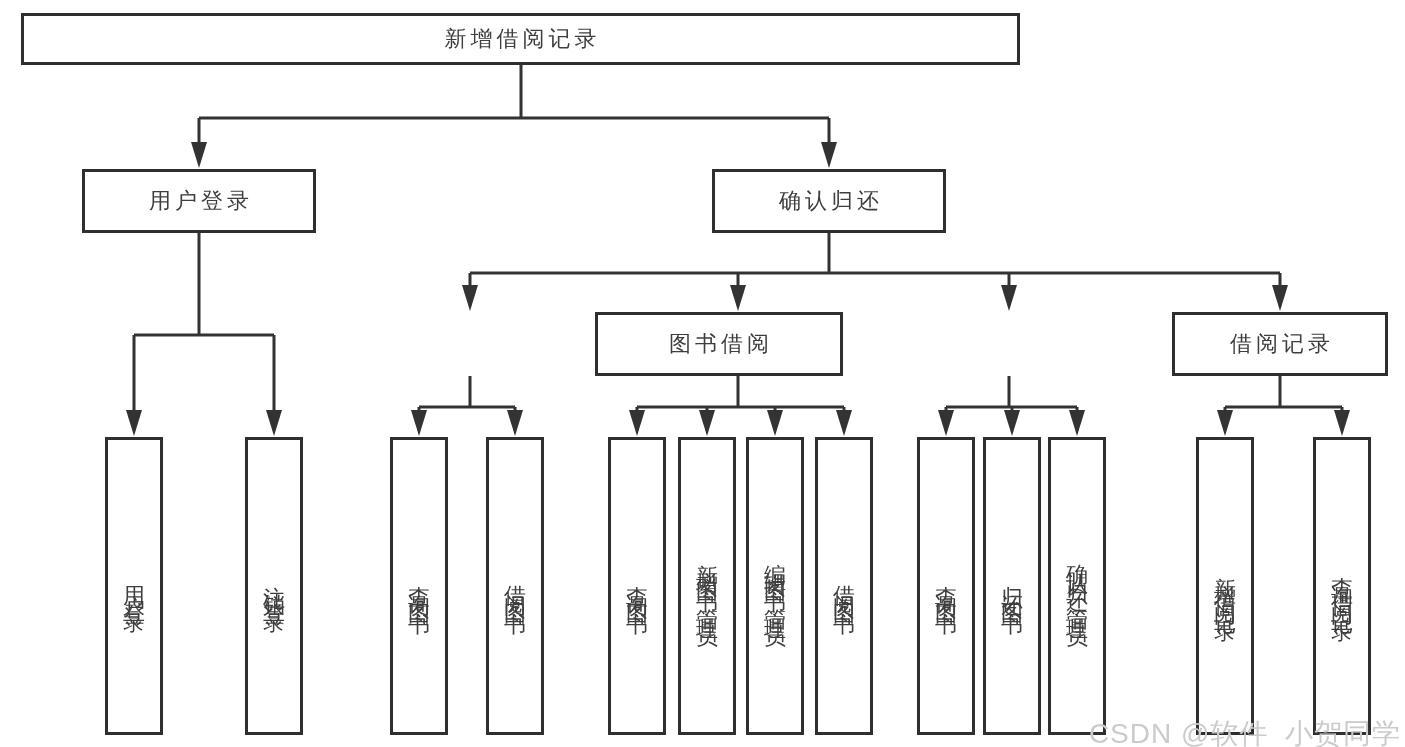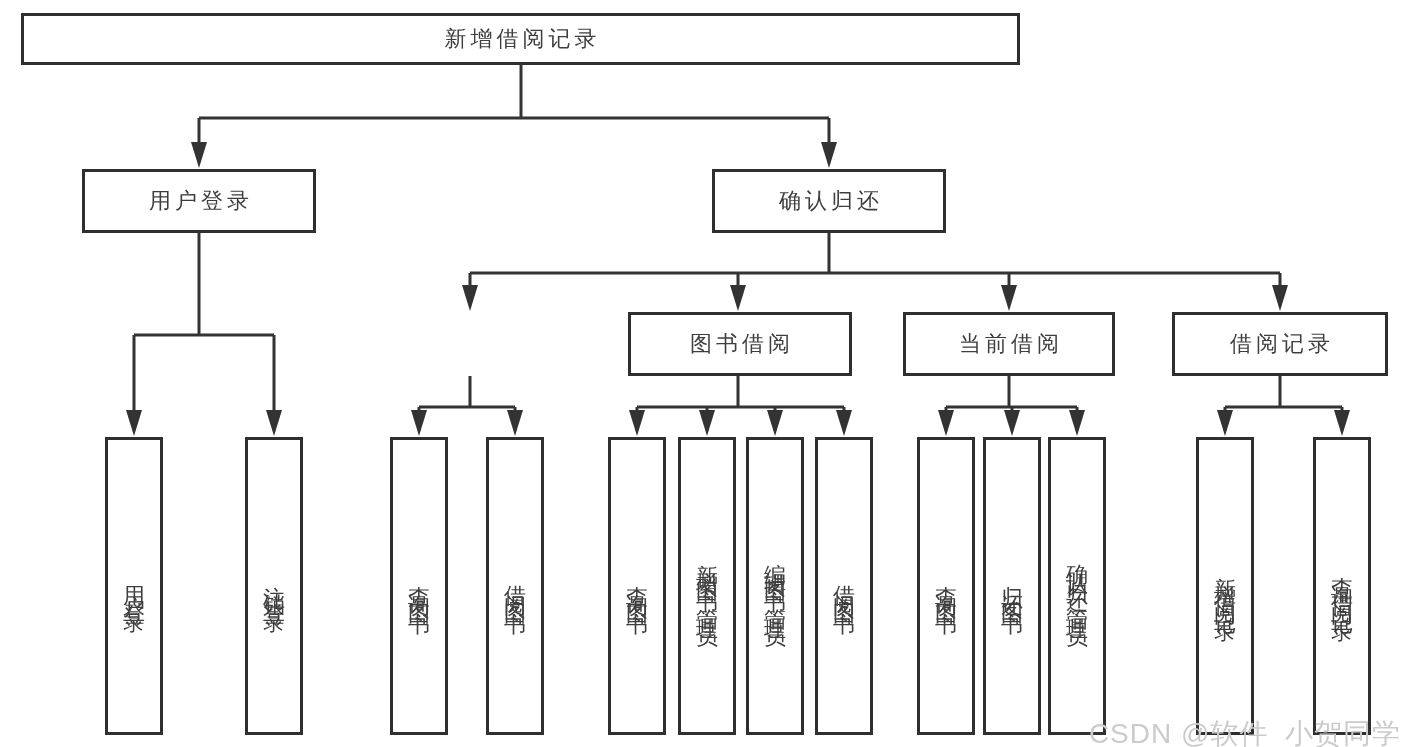--- a/index.html
+++ b/index.html
@@ -93,22 +93,21 @@
       <polygon points="1217,410 1233,410 1225,436"></polygon>
       <polygon points="1334,410 1350,410 1342,436"></polygon>
     </g>
   </svg>
 
   <div class="box h-label" style="left:21px; top:13px; width:999px; height:52px;">新增借阅记录</div>
 
   <div class="box h-label" style="left:82px; top:169px; width:234px; height:64px;">用户登录</div>
   <div class="box h-label" style="left:712px; top:169px; width:234px; height:64px;">确认归还</div>
 
-  <div class="box h-label" style="left:628px; top:312px; width:224px; height:64px;">图书借阅</div>
-  <div class="box h-label" style="left:903px; top:312px; width:212px; height:64px;">当前借阅</div>
+  <div class="box h-label" style="left:595px; top:312px; width:248px; height:64px;">图书借阅</div>
   <div class="box h-label" style="left:1172px; top:312px; width:216px; height:64px;">借阅记录</div>
 
   <div class="box leaf" style="left:105px; top:437px; width:58px; height:298px;">
     <span class="v-text">用户登录</span>
   </div>
   <div class="box leaf" style="left:245px; top:437px; width:58px; height:298px;">
     <span class="v-text">注销登录</span>
   </div>
 
   <div class="box leaf" style="left:390px; top:437px; width:58px; height:298px;">

